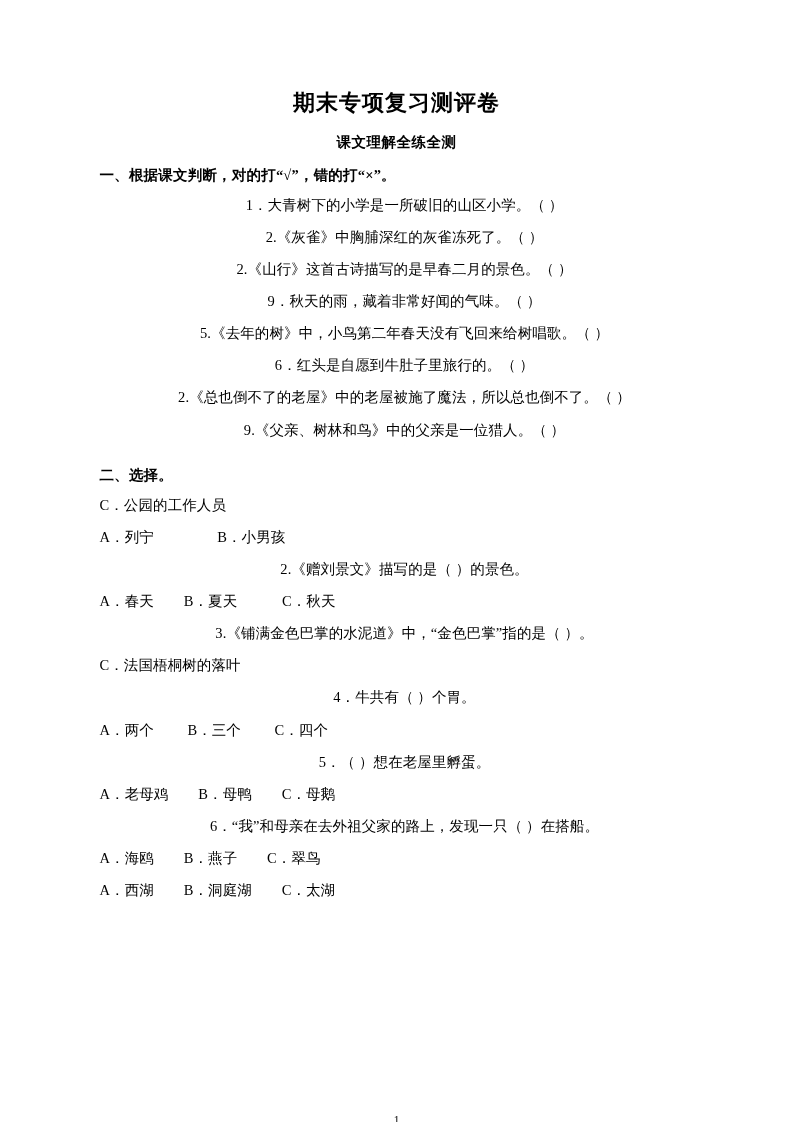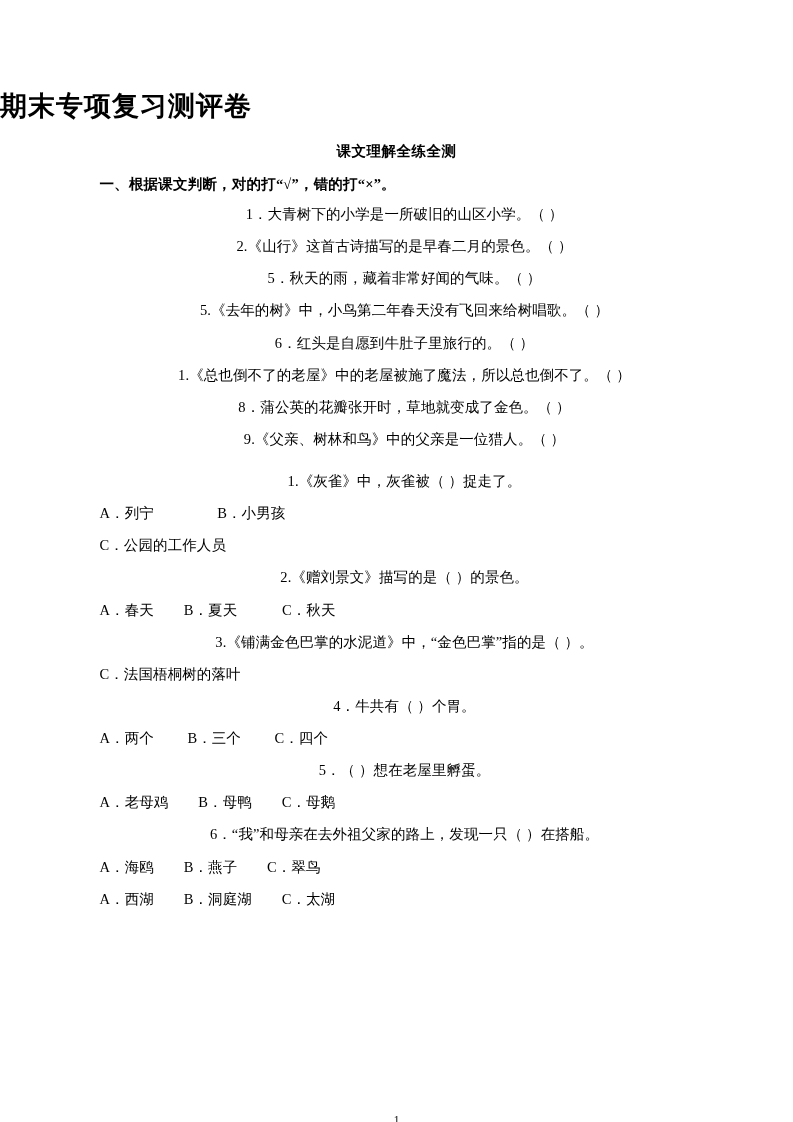--- a/index.html
+++ b/index.html
@@ -16,22 +16,22 @@
     overflow: hidden;
   }
   .page {
     width: 793px;
     height: 1122px;
     box-sizing: border-box;
     padding: 0;
     position: relative;
   }
   .doc-title {
-    text-align: left;
-    font-size: 27px;
+    text-align: center;
+    font-size: 22px;
     font-weight: bold;
     letter-spacing: 1px;
     margin-top: 88px;
     font-family: "Liberation Serif", "DejaVu Serif", serif;
   }
   .doc-subtitle {
     text-align: center;
     font-size: 14.5px;
     font-weight: bold;
     margin-top: 14px;
@@ -86,33 +86,33 @@
 
 <div class="page">
 
   <h1 class="doc-title">期末专项复习测评卷</h1>
   <div class="doc-subtitle">课文理解全练全测</div>
 
   <div class="body-wrap">
 
     <div class="section-head">一、根据课文判断，对的打“√”，错的打“×”。</div>
     <p class="q-line">1．大青树下的小学是一所破旧的山区小学。（      ）</p>
+    <p class="q-line">2.《灰雀》中胸脯深红的灰雀冻死了。（      ）</p>
     <p class="q-line">2.《山行》这首古诗描写的是早春二月的景色。（      ）</p>
-    <p class="q-line">5．秋天的雨，藏着非常好闻的气味。（      ）</p>
+    <p class="q-line">9．秋天的雨，藏着非常好闻的气味。（      ）</p>
     <p class="q-line">5.《去年的树》中，小鸟第二年春天没有飞回来给树唱歌。（      ）</p>
     <p class="q-line">6．红头是自愿到牛肚子里旅行的。（      ）</p>
-    <p class="q-line">1.《总也倒不了的老屋》中的老屋被施了魔法，所以总也倒不了。（      ）</p>
-    <p class="q-line">8．蒲公英的花瓣张开时，草地就变成了金色。（      ）</p>
+    <p class="q-line">2.《总也倒不了的老屋》中的老屋被施了魔法，所以总也倒不了。（      ）</p>
     <p class="q-line">9.《父亲、树林和鸟》中的父亲是一位猎人。（      ）</p>
 
     <div class="section-gap"></div>
 
-    <p class="q-line">1.《灰雀》中，灰雀被（      ）捉走了。</p>
+    <div class="section-head">二、选择。</div>
+    <p class="opt-line">C．公园的工作人员</p>
     <p class="opt-line">A．列宁                 B．小男孩</p>
-    <p class="opt-line">C．公园的工作人员</p>
     <p class="q-line">2.《赠刘景文》描写的是（      ）的景色。</p>
     <p class="opt-line">A．春天        B．夏天            C．秋天</p>
     <p class="q-line">3.《铺满金色巴掌的水泥道》中，“金色巴掌”指的是（      ）。</p>
     <p class="opt-line">C．法国梧桐树的落叶</p>
     <p class="q-line">4．牛共有（      ）个胃。</p>
     <p class="opt-line">A．两个         B．三个         C．四个</p>
     <p class="q-line">5．（      ）想在老屋里孵蛋。</p>
     <p class="opt-line">A．老母鸡        B．母鸭        C．母鹅</p>
     <p class="q-line">6．“我”和母亲在去外祖父家的路上，发现一只（      ）在搭船。</p>
     <p class="opt-line">A．海鸥        B．燕子        C．翠鸟</p>

